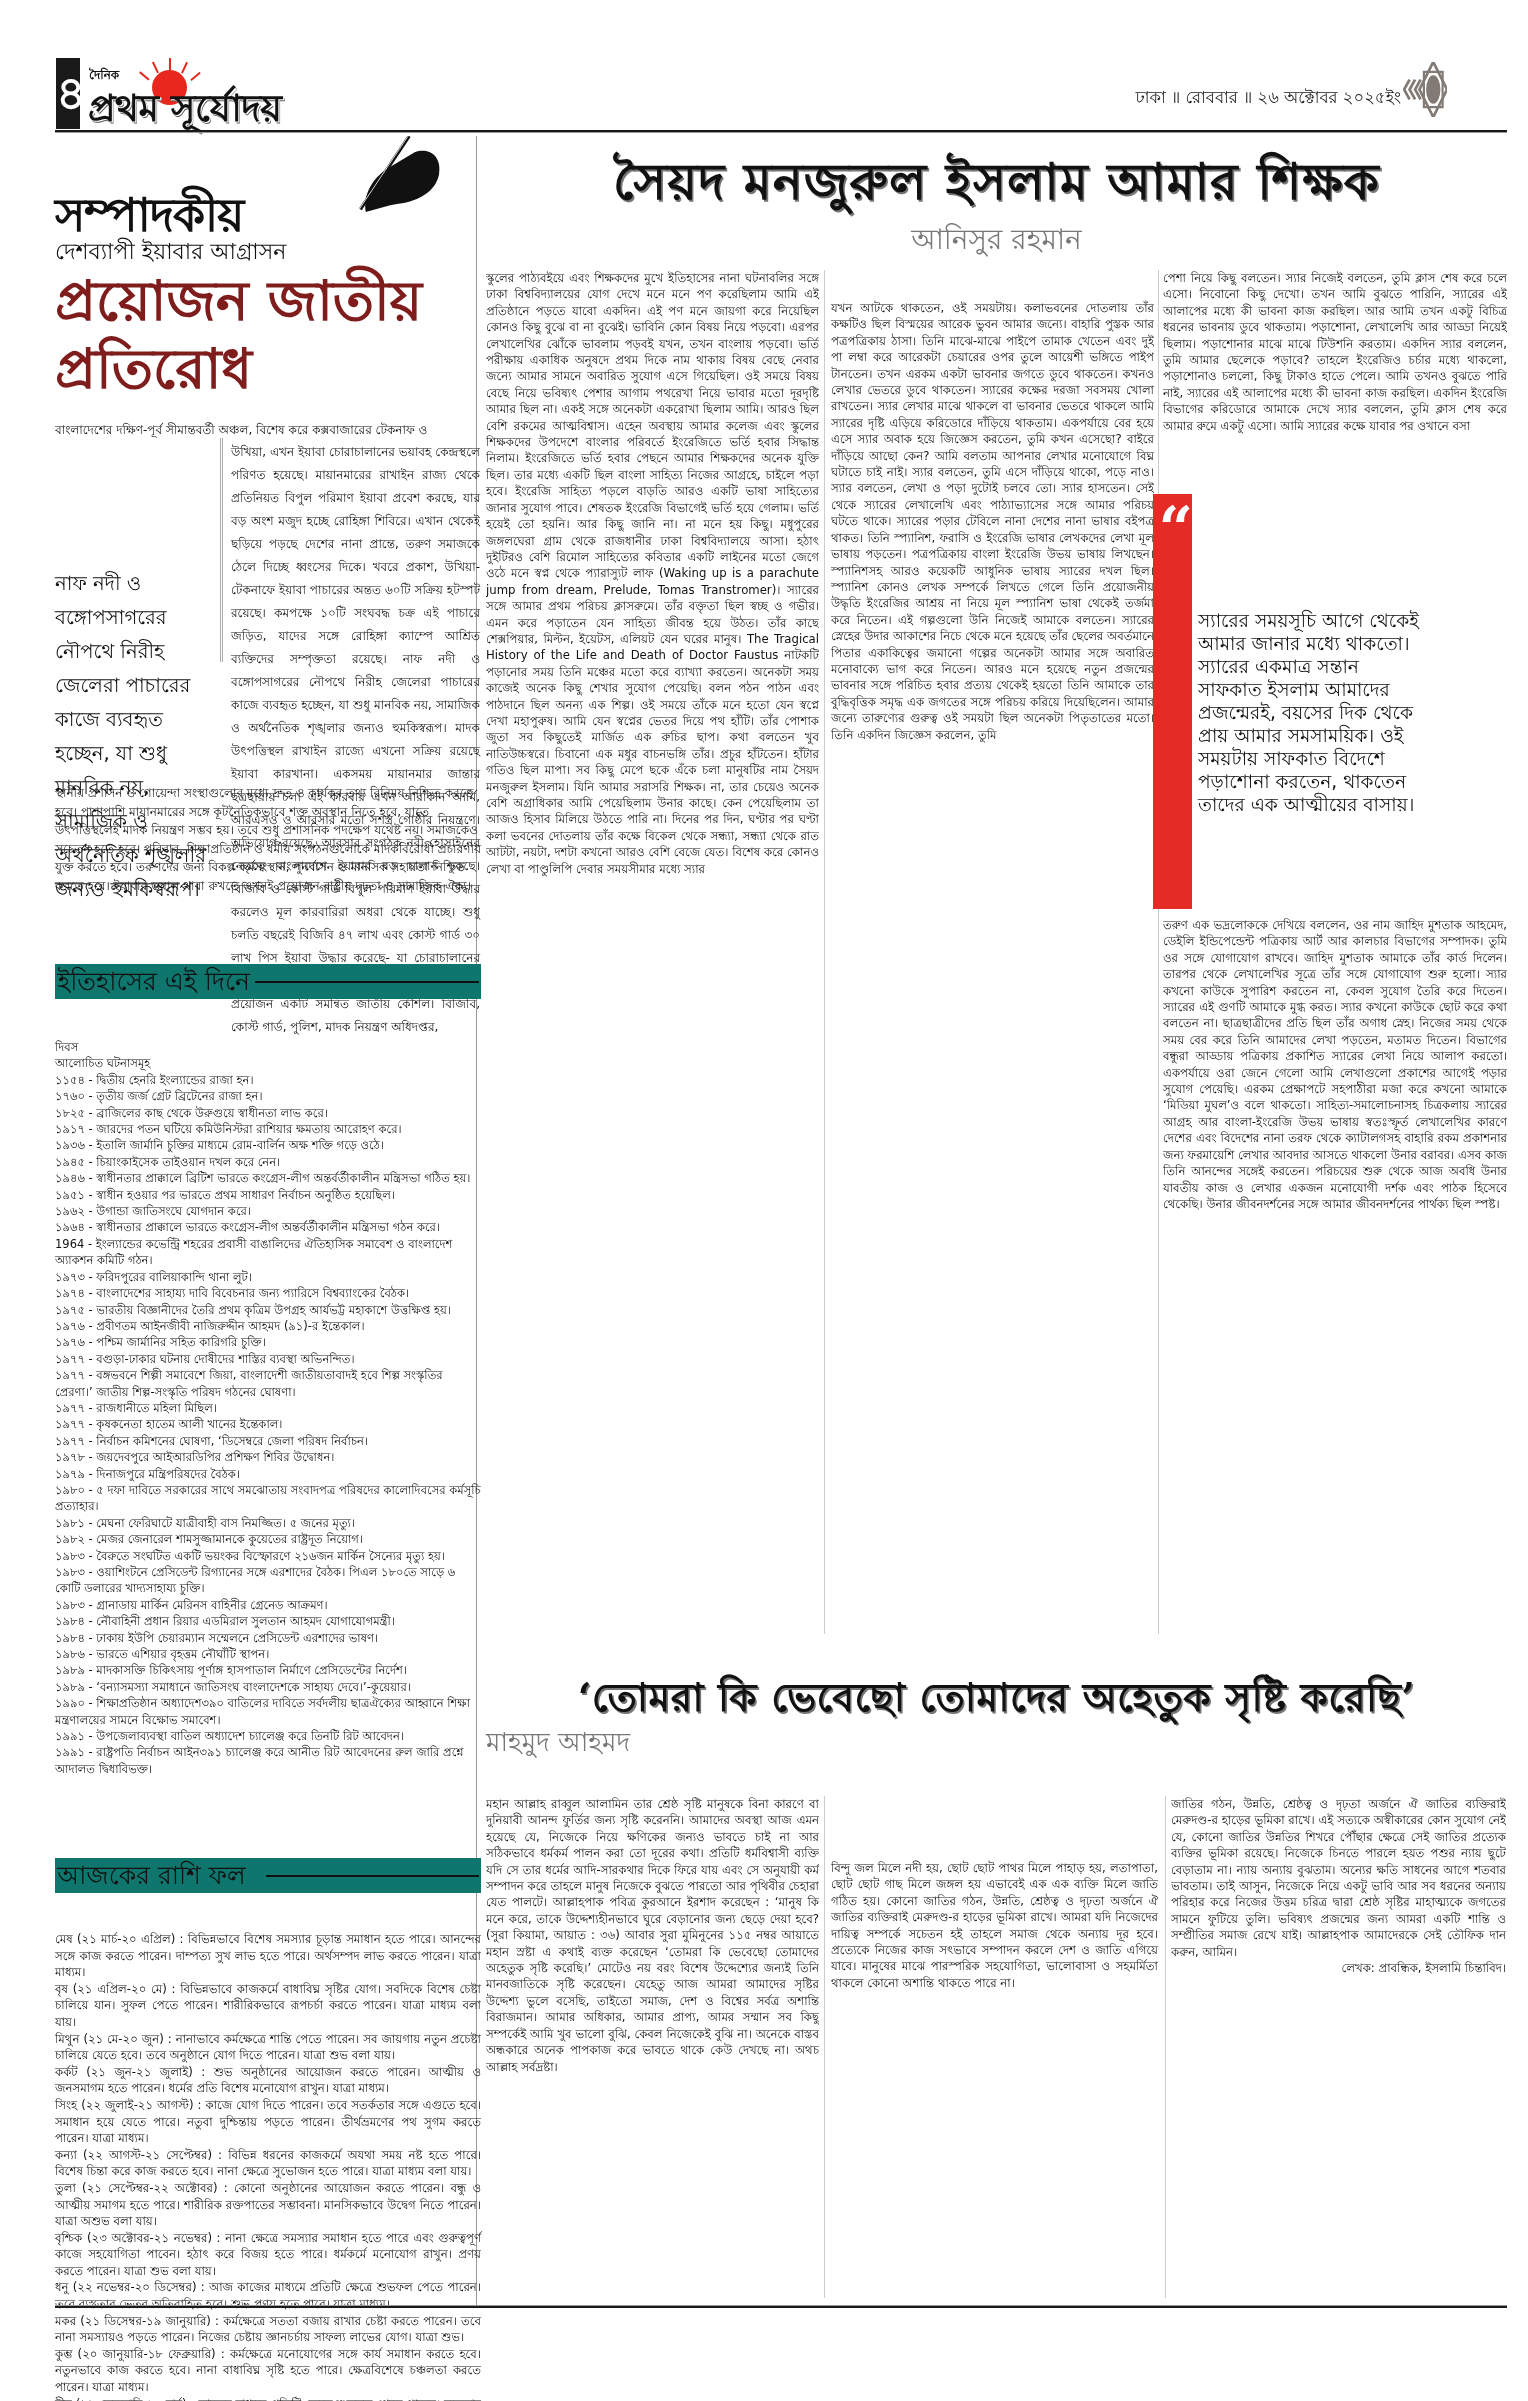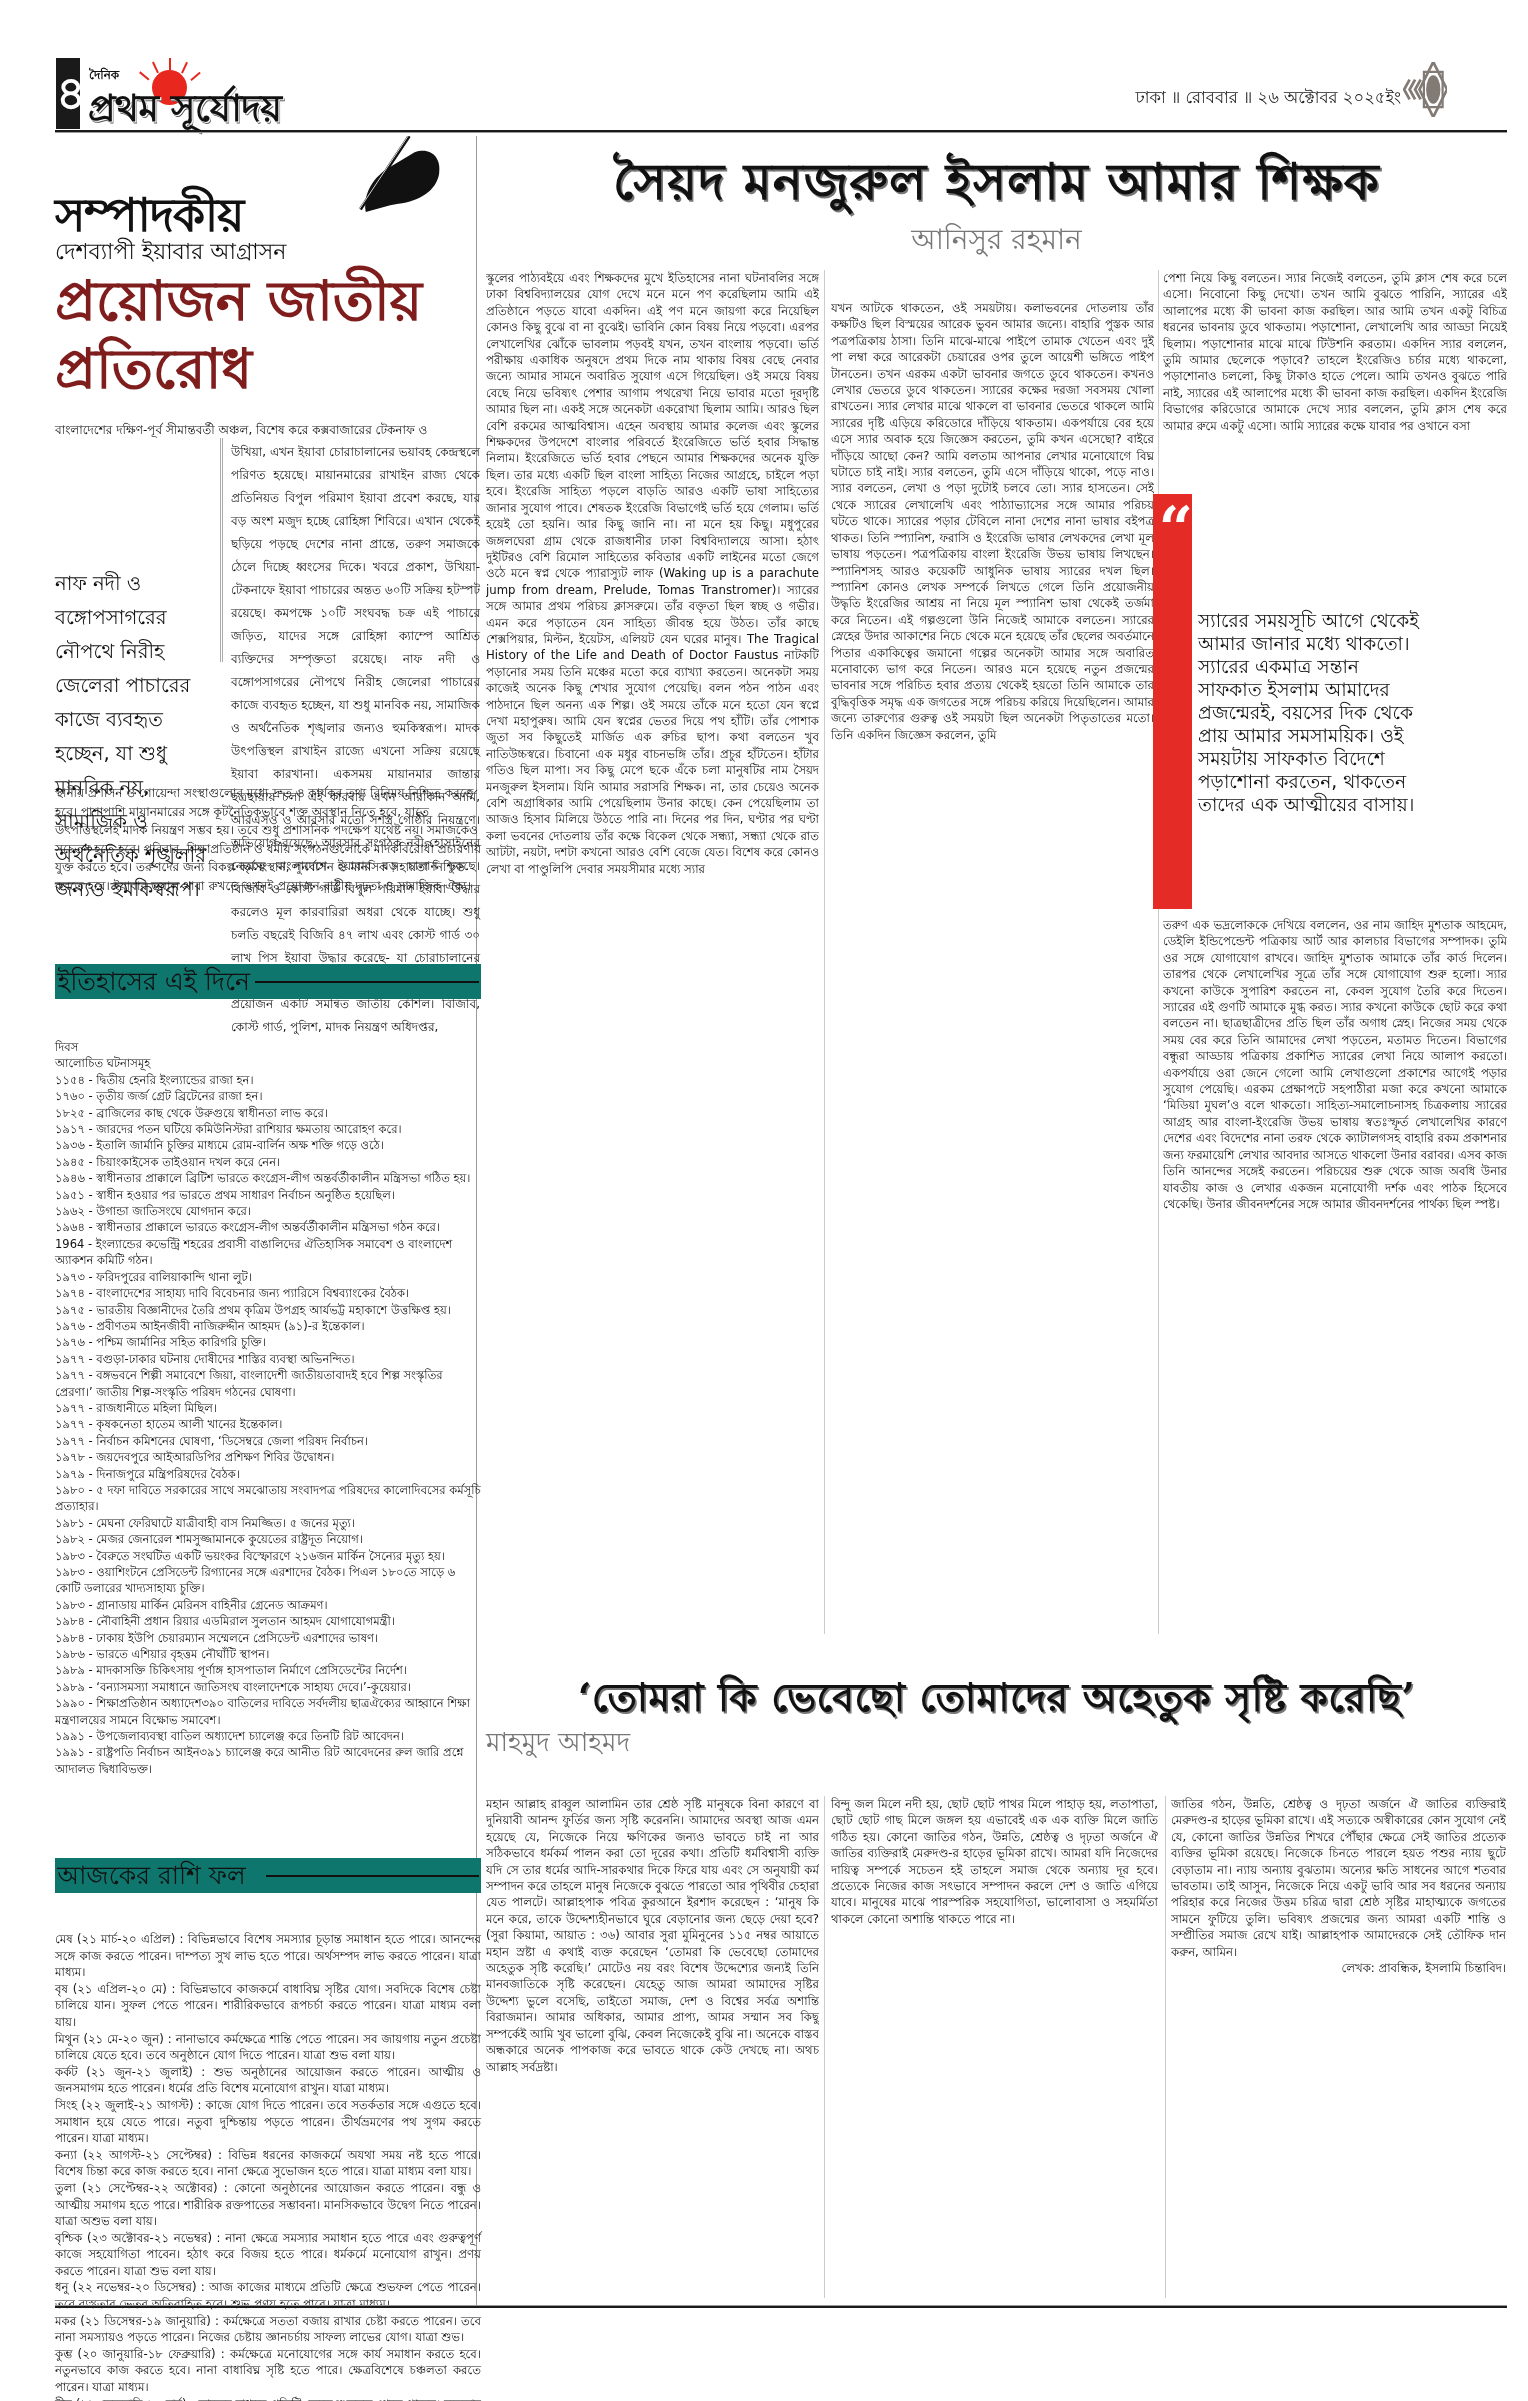--- a/index.html
+++ b/index.html
@@ -195,21 +195,21 @@
   <span>বিভাগের বন্ধুরা আড্ডায় পত্রিকায় প্রকাশিত স্যারের লেখা নিয়ে আলাপ করতো। একপর্যায়ে ওরা জেনে গেলো আমি লেখাগুলো প্রকাশের আগেই পড়ার সুযোগ পেয়েছি। এরকম প্রেক্ষাপটে সহপাঠীরা মজা করে কখনো আমাকে ‘মিডিয়া মুঘল’ও বলে থাকতো। সাহিত্য-সমালোচনাসহ চিত্রকলায় স্যারের আগ্রহ আর বাংলা-ইংরেজি উভয় ভাষায় স্বতঃস্ফূর্ত লেখালেখির কারণে দেশের এবং বিদেশের নানা তরফ থেকে ক্যাটালগসহ বাহারি রকম প্রকাশনার জন্য ফরমায়েশি লেখার আবদার আসতে থাকলো উনার বরাবর। এসব কাজ তিনি আনন্দের সঙ্গেই করতেন। পরিচয়ের শুরু থেকে আজ অবধি উনার যাবতীয় কাজ ও লেখার একজন মনোযোগী দর্শক এবং পাঠক হিসেবে থেকেছি। উনার জীবনদর্শনের সঙ্গে আমার জীবনদর্শনের পার্থক্য ছিল স্পষ্ট।</span>
 </div>
 
 <div class="feat2-title">‘তোমরা কি ভেবেছো তোমাদের অহেতুক সৃষ্টি করেছি’</div>
 <div class="feat2-byline">মাহমুদ আহমদ</div>
 
 <div class="col" style="left:486px;top:1796px;width:333px;height:502px;">
   <span>মহান আল্লাহ রাব্বুল আলামিন তার শ্রেষ্ঠ সৃষ্টি মানুষকে বিনা কারণে বা দুনিয়াবী আনন্দ ফুর্তির জন্য সৃষ্টি করেননি। আমাদের অবস্থা আজ এমন হয়েছে যে, নিজেকে নিয়ে ক্ষণিকের জন্যও ভাবতে চাই না আর সঠিকভাবে ধর্মকর্ম পালন করা তো দূরের কথা। প্রতিটি ধর্মবিশ্বাসী ব্যক্তি যদি সে তার ধর্মের আদি-সারকথার দিকে ফিরে যায় এবং সে অনুযায়ী কর্ম সম্পাদন করে তাহলে মানুষ নিজেকে বুঝতে পারতো আর পৃথিবীর চেহারা যেত পালটে। আল্লাহপাক পবিত্র কুরআনে ইরশাদ করেছেন : ‘মানুষ কি মনে করে, তাকে উদ্দেশ্যহীনভাবে ঘুরে বেড়ানোর জন্য ছেড়ে দেয়া হবে? (সুরা কিয়ামা, আয়াত : ৩৬) আবার সুরা মুমিনুনের ১১৫ নম্বর আয়াতে মহান স্রষ্টা এ কথাই ব্যক্ত করেছেন ‘তোমরা কি ভেবেছো তোমাদের অহেতুক সৃষ্টি করেছি।’ মোটেও নয় বরং বিশেষ উদ্দেশ্যের জন্যই তিনি মানবজাতিকে সৃষ্টি করেছেন। যেহেতু আজ আমরা আমাদের সৃষ্টির উদ্দেশ্য ভুলে বসেছি, তাইতো সমাজ, দেশ ও বিশ্বের সর্বত্র অশান্তি বিরাজমান। আমার অধিকার, আমার প্রাপ্য, আমর সম্মান সব কিছু সম্পর্কেই আমি খুব ভালো বুঝি, কেবল নিজেকেই বুঝি না। অনেকে বাস্তব অন্ধকারে অনেক পাপকাজ করে ভাবতে থাকে কেউ দেখছে না। অথচ আল্লাহ সর্বদ্রষ্টা।</span>
 </div>
 <div class="col-sep" style="left:824px;top:1796px;height:502px;"></div>
-<div class="col" style="left:831px;top:1796px;width:327px;height:502px;">
+<div class="col" style="left:831px;top:1860px;width:327px;height:502px;">
   <span>বিন্দু জল মিলে নদী হয়, ছোট ছোট পাথর মিলে পাহাড় হয়, লতাপাতা, ছোট ছোট গাছ মিলে জঙ্গল হয় এভাবেই এক এক ব্যক্তি মিলে জাতি গঠিত হয়। কোনো জাতির গঠন, উন্নতি, শ্রেষ্ঠত্ব ও দৃঢ়তা অর্জনে ঐ জাতির ব্যক্তিরাই মেরুদণ্ড-র হাড়ের ভূমিকা রাখে। আমরা যদি নিজেদের দায়িত্ব সম্পর্কে সচেতন হই তাহলে সমাজ থেকে অন্যায় দূর হবে। প্রত্যেকে নিজের কাজ সৎভাবে সম্পাদন করলে দেশ ও জাতি এগিয়ে যাবে। মানুষের মাঝে পারস্পরিক সহযোগিতা, ভালোবাসা ও সহমর্মিতা থাকলে কোনো অশান্তি থাকতে পারে না।</span>
 </div>
 <div class="col-sep" style="left:1165px;top:1796px;height:502px;"></div>
 <div class="col" style="left:1171px;top:1796px;width:335px;height:505px;">
   <span>জাতির গঠন, উন্নতি, শ্রেষ্ঠত্ব ও দৃঢ়তা অর্জনে ঐ জাতির ব্যক্তিরাই মেরুদণ্ড-র হাড়ের ভূমিকা রাখে। এই সত্যকে অস্বীকারের কোন সুযোগ নেই যে, কোনো জাতির উন্নতির শিখরে পৌঁছার ক্ষেত্রে সেই জাতির প্রত্যেক ব্যক্তির ভূমিকা রয়েছে। নিজেকে চিনতে পারলে হয়ত পশুর ন্যায় ছুটে বেড়াতাম না। ন্যায় অন্যায় বুঝতাম। অন্যের ক্ষতি সাধনের আগে শতবার ভাবতাম। তাই আসুন, নিজেকে নিয়ে একটু ভাবি আর সব ধরনের অন্যায় পরিহার করে নিজের উত্তম চরিত্র দ্বারা শ্রেষ্ঠ সৃষ্টির মাহাত্ম্যকে জগতের সামনে ফুটিয়ে তুলি। ভবিষ্যৎ প্রজন্মের জন্য আমরা একটি শান্তি ও সম্প্রীতির সমাজ রেখে যাই। আল্লাহপাক আমাদেরকে সেই তৌফিক দান করুন, আমিন।</span>
   <span class="signoff">লেখক: প্রাবন্ধিক, ইসলামি চিন্তাবিদ।</span>
 </div>
 
 <div class="rule-bottom"></div>
 

